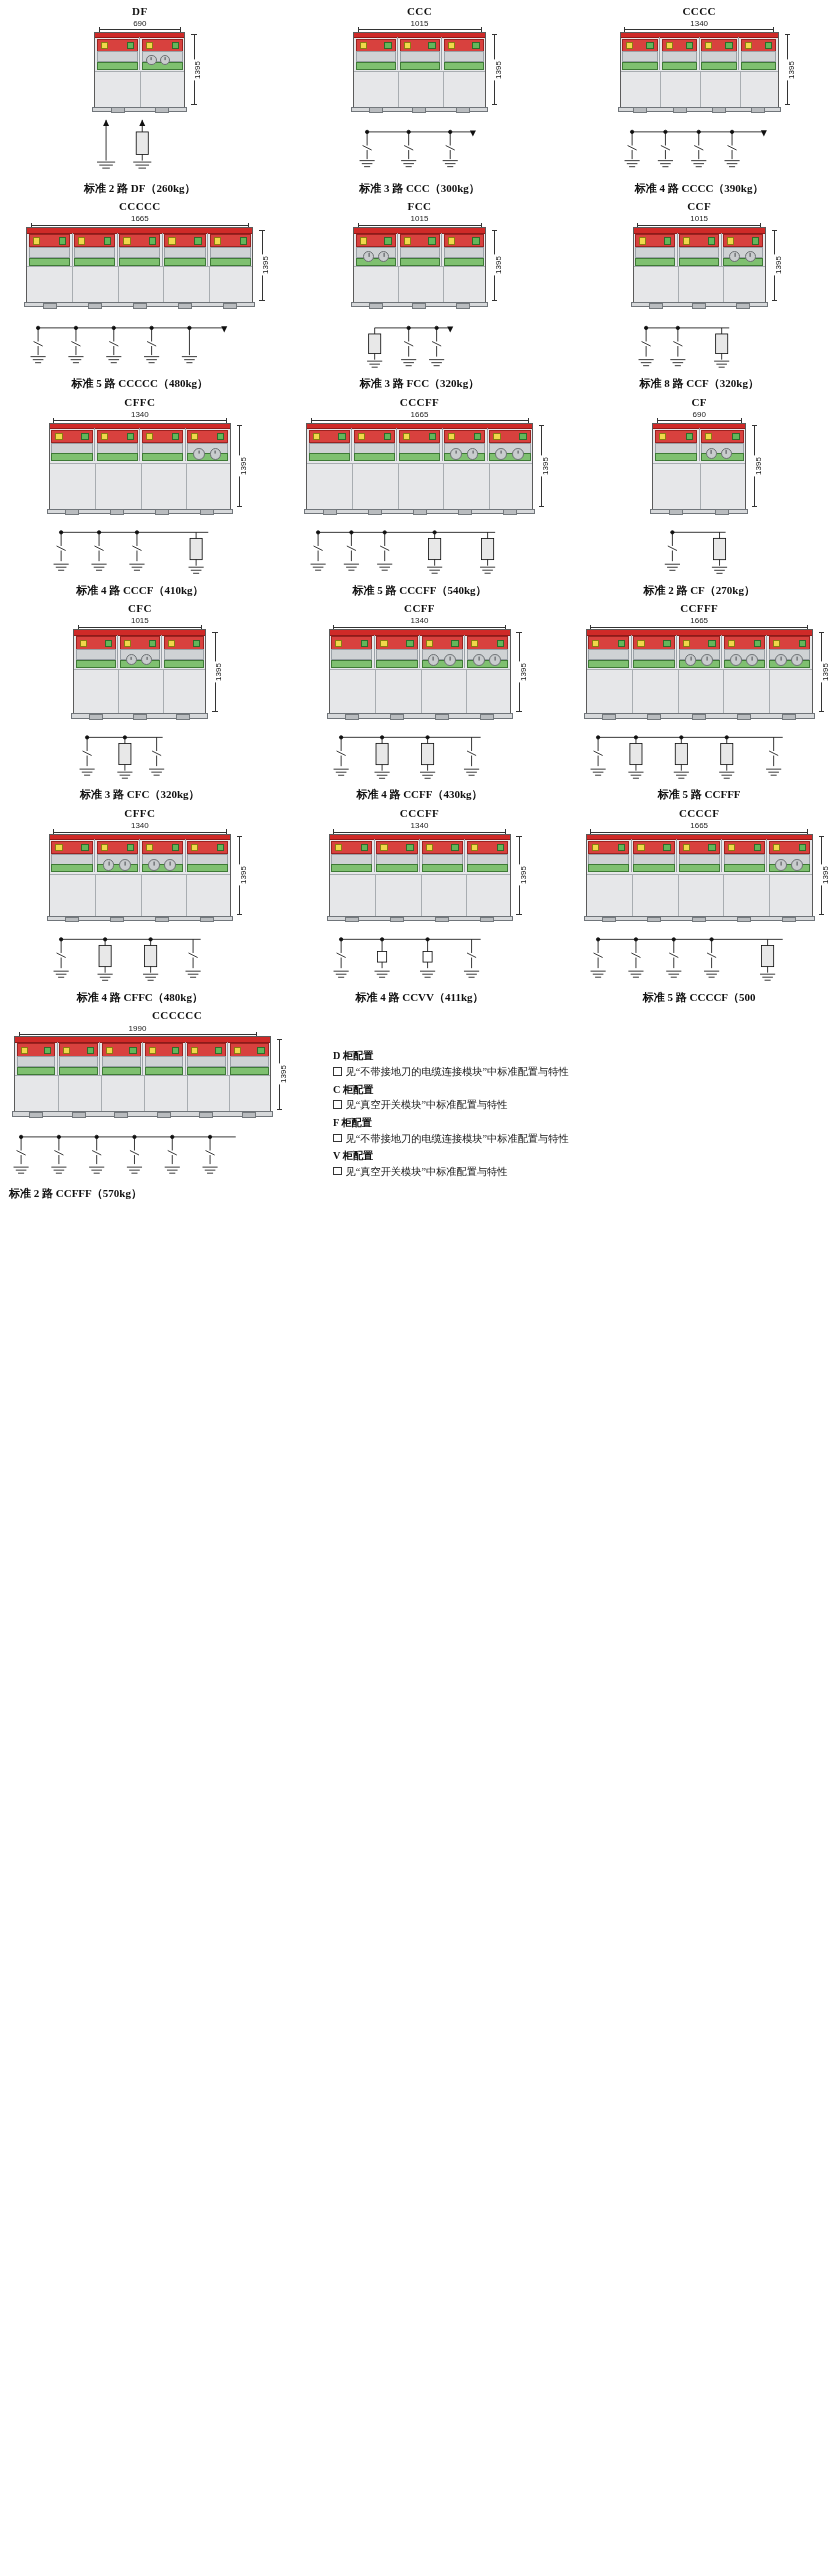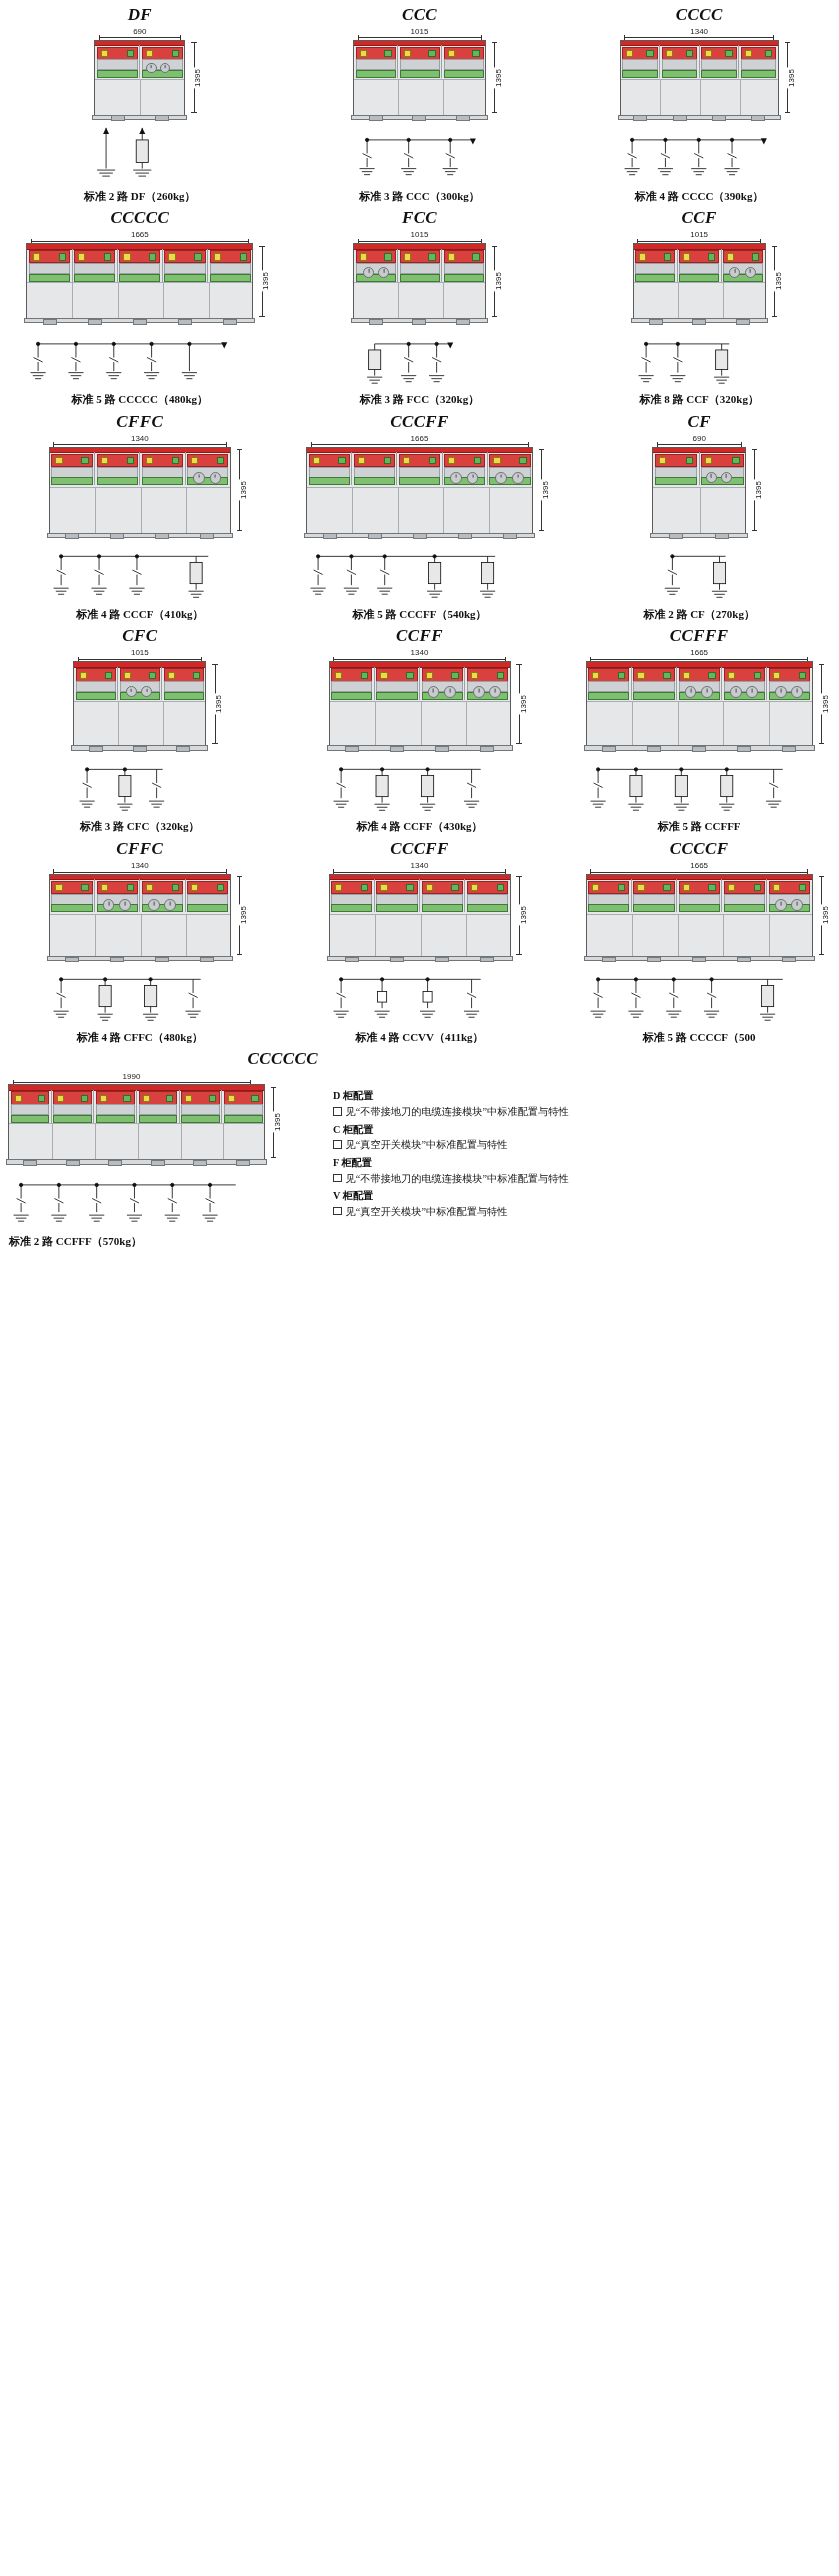--- a/index.html
+++ b/index.html
@@ -1,20 +1,20 @@
 <!DOCTYPE html>
 <html style="font-size:12px"><head>
 <meta charset="utf-8">
 <style>
   html,body{margin:0;padding:0;background:#ffffff;}
   body{width:839px;height:2576px;position:relative;font-family:"Liberation Serif",serif;color:#111;}
   .grid{position:relative;width:839px;}
   .row{display:flex;}
   .cell{width:280px;box-sizing:border-box;position:relative;}
-  .code{text-align:center;font-weight:bold;font-size:17px;font-family:"Liberation Serif",serif;letter-spacing:0.4px;margin-top:4.5px;margin-bottom:3px;font-style:italic;}
+  .code{text-align:center;font-weight:bold;font-size:11px;font-family:"Liberation Serif",serif;letter-spacing:0.4px;margin-top:4.5px;margin-bottom:3px;}
   .capt{text-align:center;font-weight:bold;font-size:11px;font-family:"Liberation Serif",serif;margin-top:4.5px;}
   .cab-wrap{position:relative;margin:0 auto;}
   .dimtop{position:relative;height:12px;}
   .dimtop .lbl{position:absolute;top:-0.8px;left:50%;transform:translateX(-50%);font-size:8px;font-family:"Liberation Sans",sans-serif;color:#222;background:#fff;padding:0 1.5px;}
   .dimtop .line{position:absolute;left:4.5px;right:4.5px;top:9.8px;height:0.8px;background:#333;}
   .dimtop .line:before,.dimtop .line:after{content:"";position:absolute;top:-2.3px;width:0.8px;height:5.3px;background:#333;}
   .dimtop .line:before{left:0;}
   .dimtop .line:after{right:0;}
 
   .cabinet{position:relative;border:0.8px solid #5b5b5b;background:#e6e7e9;box-sizing:border-box;}
@@ -1561,22 +1561,22 @@
               <line x1="236" y1="74" x2="244" y2="74"></line>
           </g>
         </svg>
       </div>
       <div class="capt">标准 5 路 CCCCF（500</div>
     </div>
   </div>
 
   <div class="lastrow">
     <div style="width:318px;">
-      <div class="code" style="text-align:right;padding-left:36px;">CCCCCC</div>
-      <div class="cab-wrap" style="width:247px;margin:0 0 0 8px;">
+      <div class="code" style="text-align:center;padding-left:36px;">CCCCCC</div>
+      <div class="cab-wrap" style="width:247px;margin:0 0 0 14px;">
         <div class="dimtop">
             <span class="lbl">1990</span>
             <span class="line"></span>
           </div>
         <div class="cabinet" style="width:257px;height:76px;">
           <div class="cab-top"></div>
           <div class="panelrow" style="top:4.5px;height:33px;">
             <div class="mod">
                 <div class="mod-red">
                   <i class="sq a"></i>

